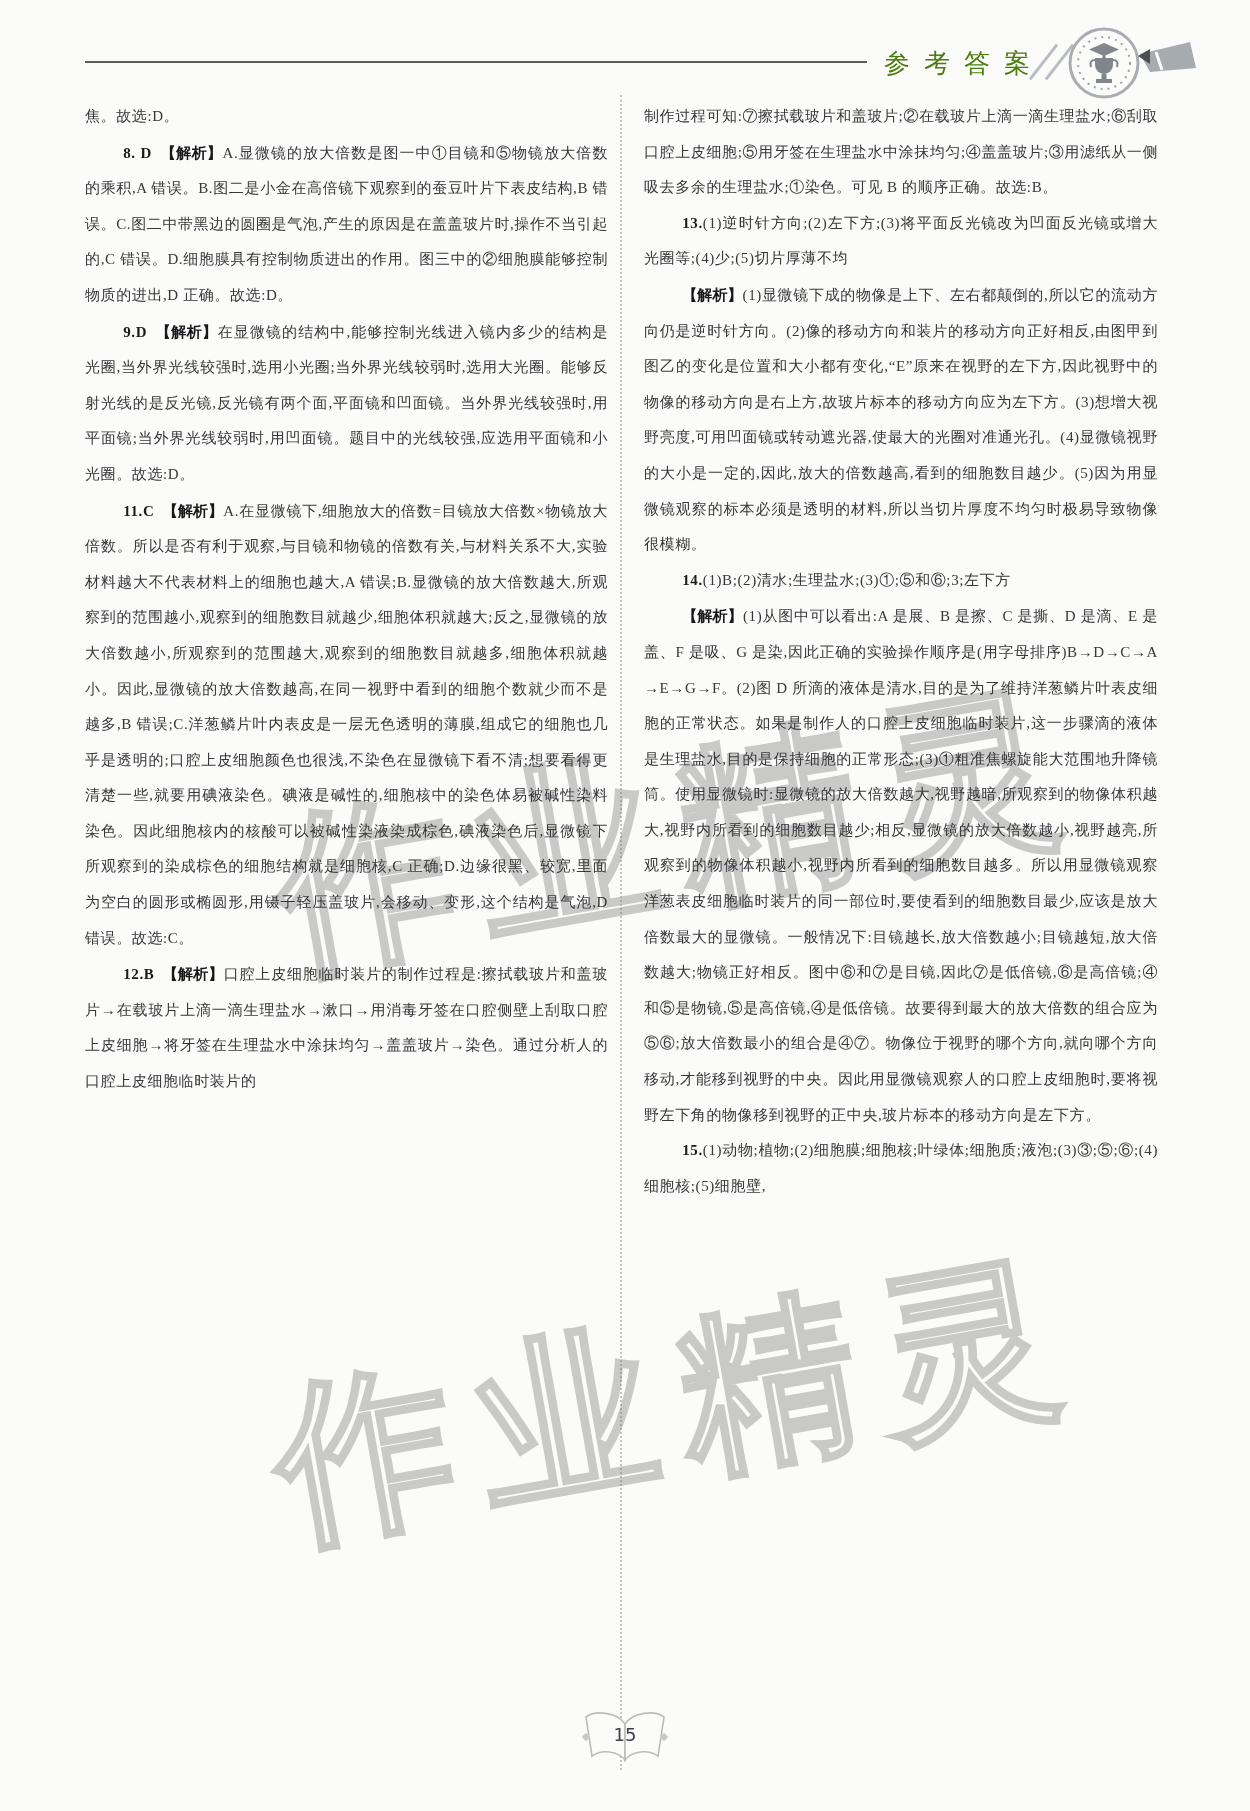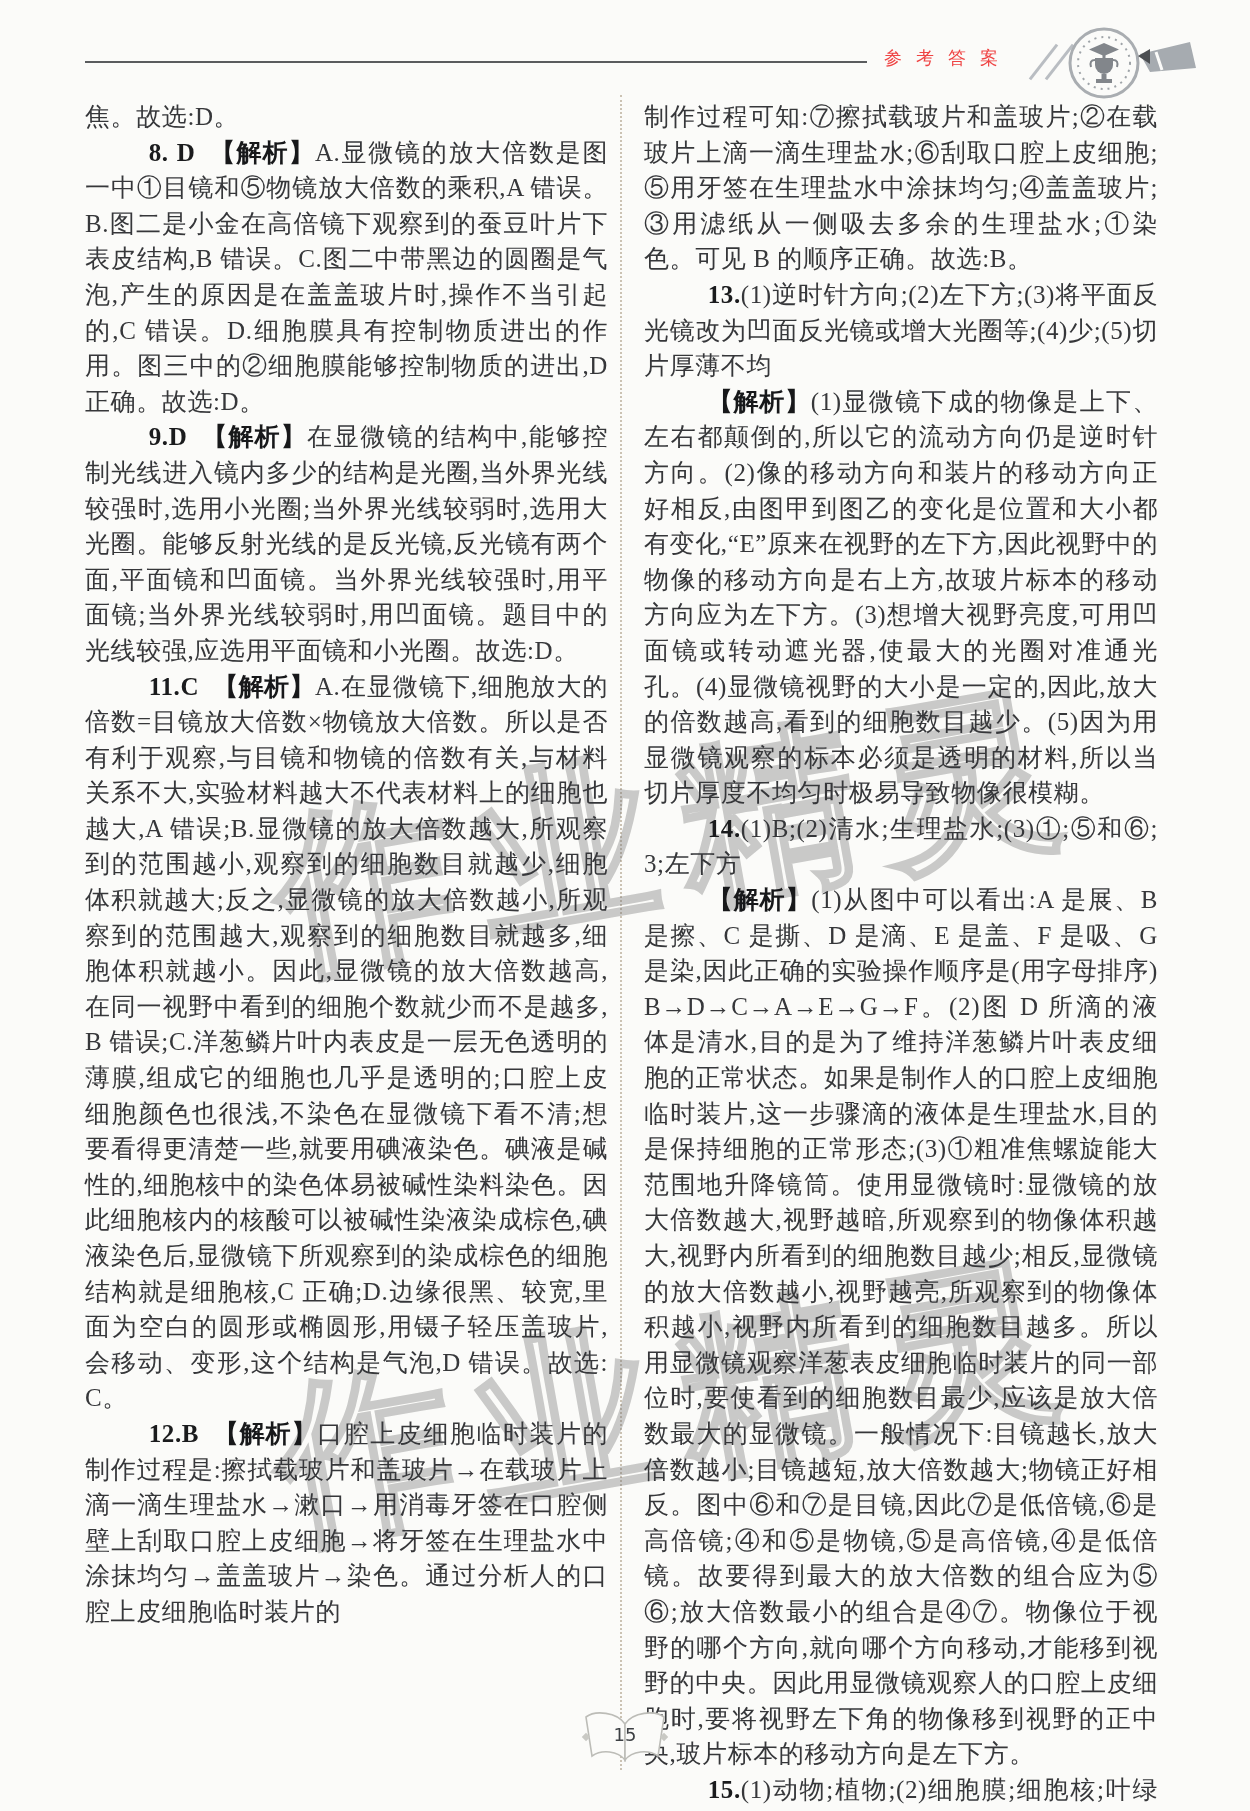--- a/index.html
+++ b/index.html
@@ -12,36 +12,36 @@
     font-family:"Liberation Serif","DejaVu Serif",serif;
     color:#36373a;
   }
   
   .header-rule{
     position:absolute;left:85px;top:61px;width:782px;height:2px;
     background:#5a5c5e;
   }
   .page-title{
     position:absolute;left:884px;top:46px;
-    font-size:18px;color:#ef4444;letter-spacing:14px;
+    font-size:26px;color:#4d7c0f;letter-spacing:14px;
     font-family:"Liberation Sans","DejaVu Sans",sans-serif;
     white-space:nowrap;
   }
   .slash{
     position:absolute;width:3px;height:44px;background:#b9bdc2;
     transform:rotate(38deg);
   }
   .slash1{left:1042px;top:40px;}
   .slash2{left:1058px;top:40px;}
   .badge{position:absolute;left:1062px;top:21px;}
   .ribbon{position:absolute;left:1136px;top:38px;}
   
   .col{
     position:absolute;top:99px;
-    font-size:25px;line-height:35.6px;letter-spacing:.6px;
+    font-size:15px;line-height:35.6px;letter-spacing:.6px;
     text-align:justify;text-justify:inter-character;word-break:break-all;
   }
   #col-left{left:85px;width:523px;}
   #col-right{left:644px;width:514px;}
   .para{margin:0;padding:0;}
   .indent{text-indent:2.55em;}
   .lead{font-weight:bold;color:#1a1b1d;margin-right:.55em;}
   .lead-tight{font-weight:bold;color:#1a1b1d;}
   .hei{
     font-weight:bold;color:#17181a;

